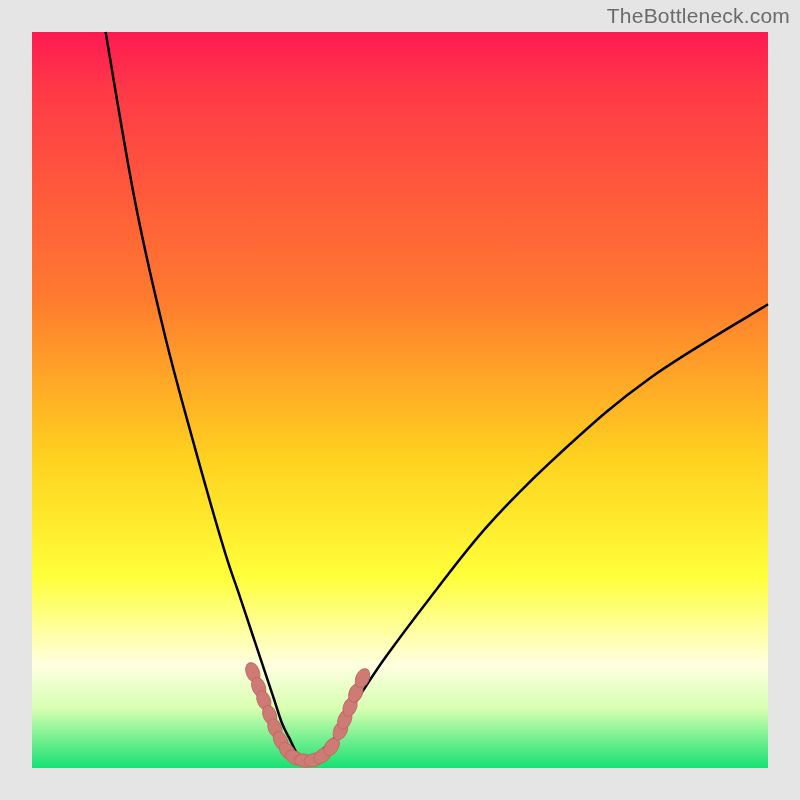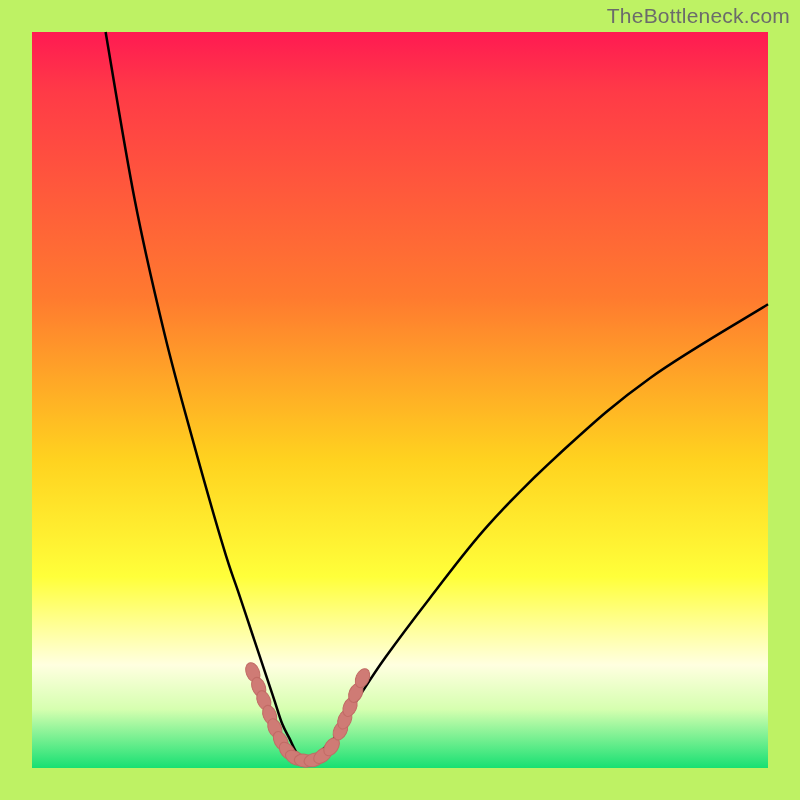--- a/index.html
+++ b/index.html
@@ -10,21 +10,21 @@
     background: #000;
     overflow: hidden;
     font-family: Arial, Helvetica, sans-serif;
   }
   #frame {
     position: absolute;
     left: 0;
     top: 0;
     width: 800px;
     height: 800px;
-    background: #bef264;
+    background: #e5e5e5;
   }
   #plot {
     position: absolute;
     left: 32px;
     top: 32px;
     width: 736px;
     height: 736px;
     
   }
   #watermark {

